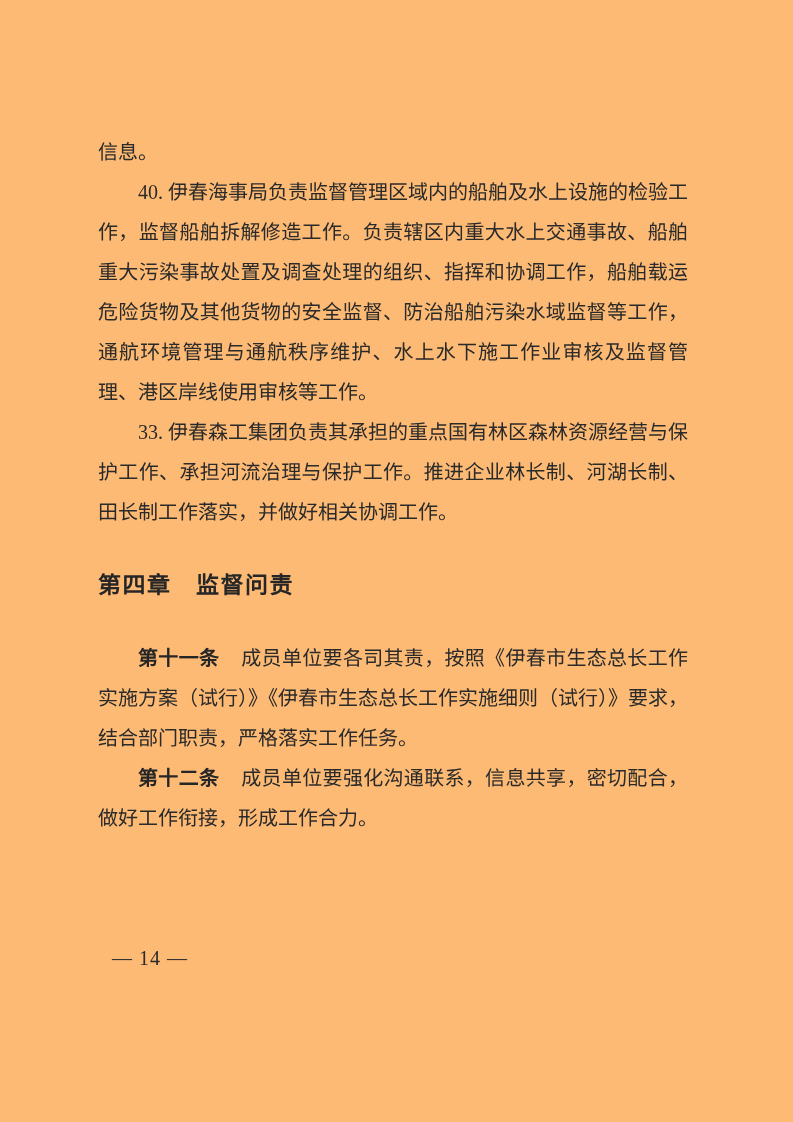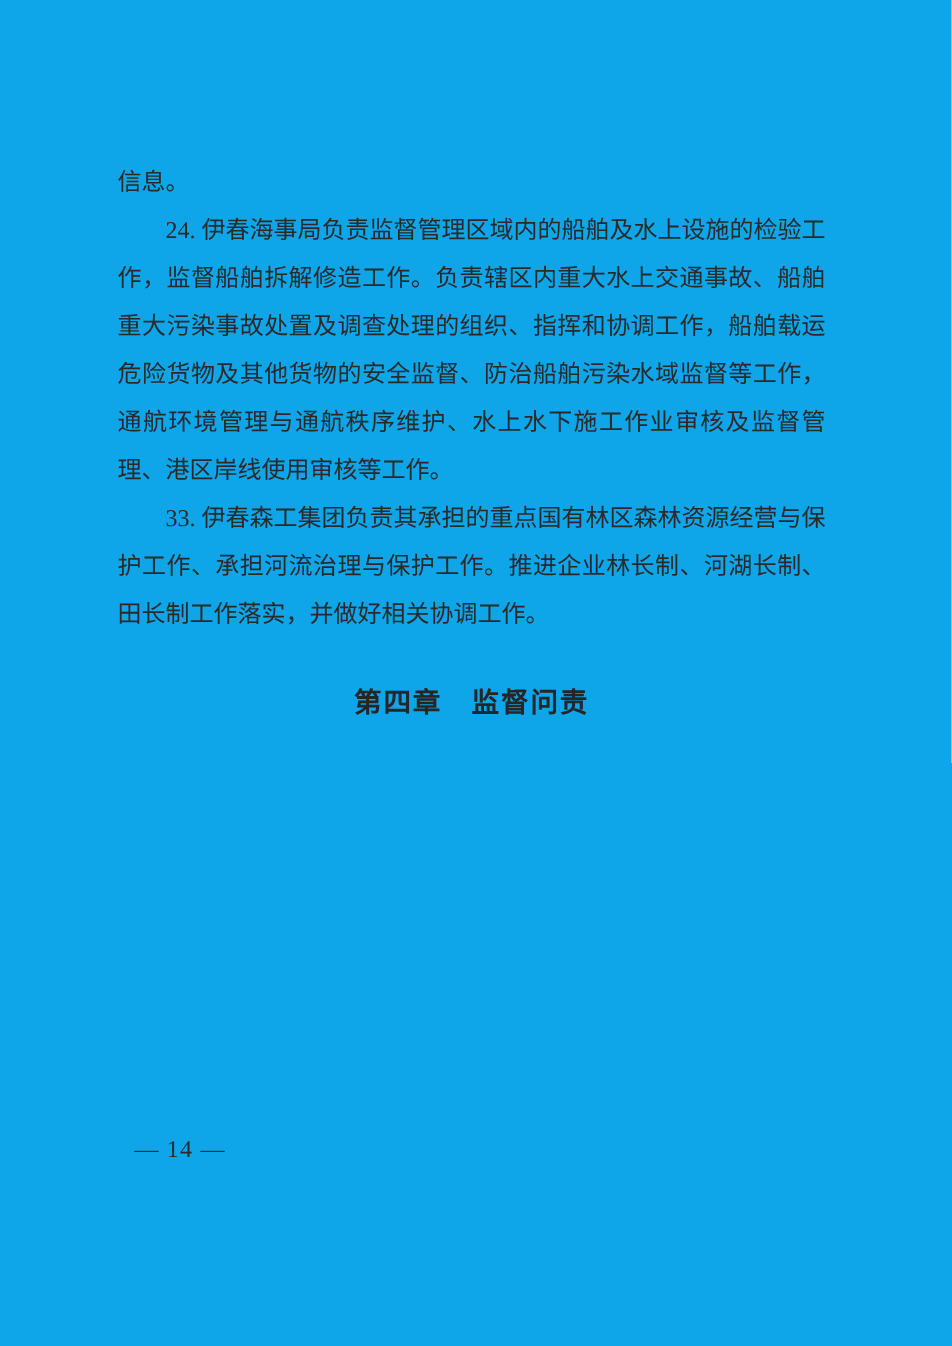--- a/index.html
+++ b/index.html
@@ -5,21 +5,21 @@
   html, body {
     margin: 0;
     padding: 0;
     background: #e8e8e8;
   }
   .page {
     position: relative;
     width: 793px;
     height: 1122px;
     margin: 0 auto;
-    background: #0ea5e9;
+    background: #fdba74;
     overflow: hidden;
     font-family: "Liberation Serif", "DejaVu Serif", serif;
     color: #2a2a2a;
   }
   .body-text {
     position: absolute;
     left: 98px;
     top: 132px;
     width: 590px;
     font-size: 20px;
@@ -27,21 +27,20 @@
     text-align: justify;
   }
   .para {
     margin: 0;
   }
   .para.indent {
     text-indent: 2em;
   }
   .chapter-heading {
     margin: 33px 0;
-    text-align: center;
     text-indent: 0;
     font-size: 23px;
     line-height: 40px;
     font-weight: 700;
     letter-spacing: 1.5px;
     font-family: "Liberation Sans", "DejaVu Sans", sans-serif;
     color: #262626;
   }
   .article-label {
     font-weight: 700;
@@ -61,25 +60,31 @@
 </style>
 </head>
 <body>
 
 <div class="page">
   <div class="body-text">
 
     <p class="para">信息。</p>
 
 
-    <p class="para indent">24. 伊春海事局负责监督管理区域内的船舶及水上设施的检验工作，监督船舶拆解修造工作。负责辖区内重大水上交通事故、船舶重大污染事故处置及调查处理的组织、指挥和协调工作，船舶载运危险货物及其他货物的安全监督、防治船舶污染水域监督等工作，通航环境管理与通航秩序维护、水上水下施工作业审核及监督管理、港区岸线使用审核等工作。</p>
+    <p class="para indent">40. 伊春海事局负责监督管理区域内的船舶及水上设施的检验工作，监督船舶拆解修造工作。负责辖区内重大水上交通事故、船舶重大污染事故处置及调查处理的组织、指挥和协调工作，船舶载运危险货物及其他货物的安全监督、防治船舶污染水域监督等工作，通航环境管理与通航秩序维护、水上水下施工作业审核及监督管理、港区岸线使用审核等工作。</p>
 
     <p class="para indent">33. 伊春森工集团负责其承担的重点国有林区森林资源经营与保护工作、承担河流治理与保护工作。推进企业林长制、河湖长制、田长制工作落实，并做好相关协调工作。</p>
 
     <h2 class="chapter-heading">第四章　监督问责</h2>
 
+    <p class="para indent">
+      <span class="article-label">第十一条</span><span>成员单位要各司其责，按照《伊春市生态总长工作实施方案（试行）》《伊春市生态总长工作实施细则（试行）》要求，结合部门职责，严格落实工作任务。</span>
+    </p>
 
+    <p class="para indent">
+      <span class="article-label">第十二条</span><span>成员单位要强化沟通联系，信息共享，密切配合，做好工作衔接，形成工作合力。</span>
+    </p>
 
 
   </div>
 
   <div class="page-number">— 14 —</div>
 </div>
 
 </body></html>

